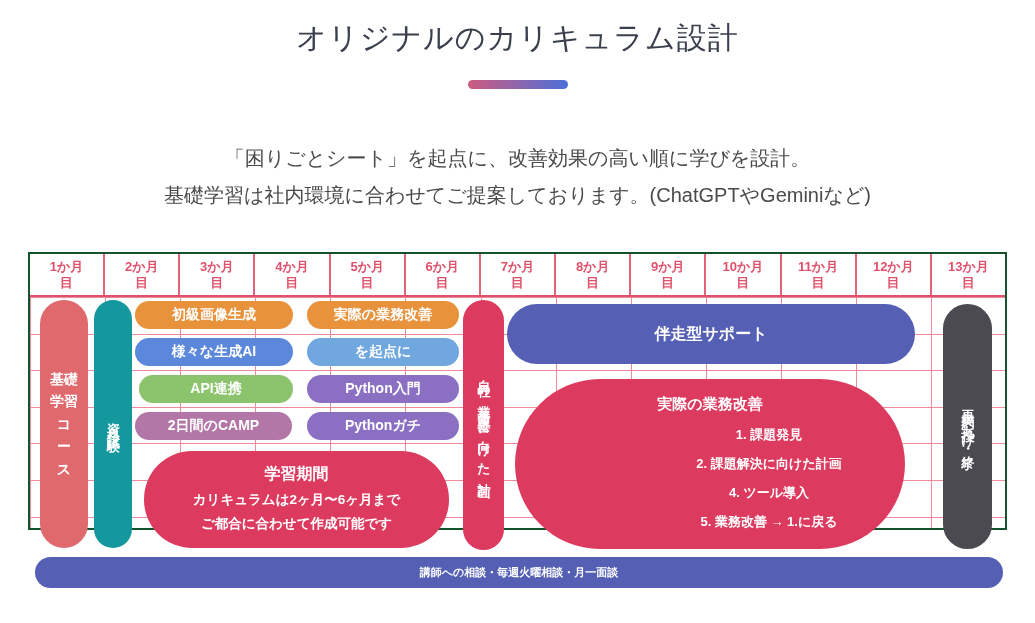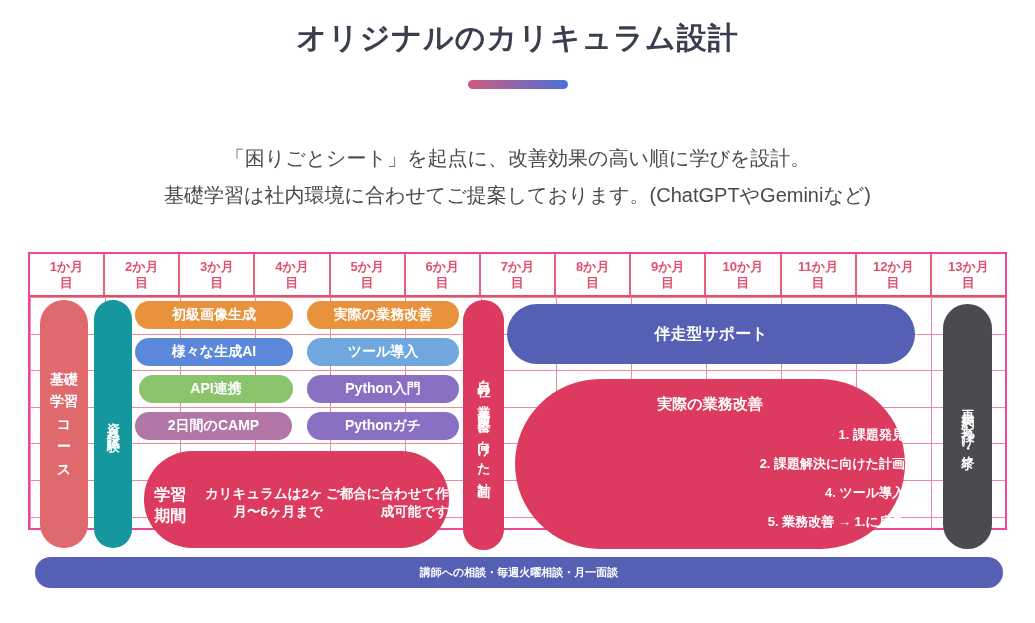--- a/index.html
+++ b/index.html
@@ -1,31 +1,31 @@
 <!DOCTYPE html>
 <html><head>
 <meta charset="utf-8">
 <style>
   html,body{margin:0;padding:0;background:#fff;}
   .page{position:relative;width:1035px;height:623px;background:#ffffff;overflow:hidden;
         font-family:"Liberation Sans","DejaVu Sans",sans-serif;}
 
   
   .title{position:absolute;top:18px;left:0;width:100%;margin:0;text-align:center;
-         font-size:30px;font-weight:700;color:#3a3f4d;letter-spacing:1px;}
+         font-size:30px;font-weight:400;color:#3a3f4d;letter-spacing:1px;}
   .title-underline{position:absolute;top:80px;left:50%;transform:translateX(-50%);
          width:100px;height:9px;border-radius:5px;
          background:linear-gradient(90deg,#cf5b80,#4b6fd8);}
   .subtitle{position:absolute;top:140px;left:0;width:100%;text-align:center;
          font-size:20px;color:#4a4a4a;line-height:37px;}
   .subtitle p{margin:0;}
 
   
   .chart{position:absolute;left:28px;top:252px;width:979px;height:278px;
-         border:2px solid #ec4899;box-sizing:border-box;background:#fff;}
+         border:2px solid #14532d;box-sizing:border-box;background:#fff;}
   .month-row{position:relative;z-index:1;height:43px;display:flex;
          border-bottom:2px solid #e0516b;box-sizing:border-box;background:#fff;}
   .month-cell{flex:1;display:flex;align-items:center;justify-content:center;
          border-right:2px solid #e4627a;}
   .month-cell:last-child{border-right:none;}
   .month-label{text-align:center;font-weight:bold;font-size:13px;line-height:1.2;color:#e0516b;}
 
   .chart-body{position:absolute;left:0;top:43px;right:0;bottom:0;z-index:0;
       background-image:
         repeating-linear-gradient(to right,#ef8a9c 0 1px,transparent 1px 75.1px),
@@ -45,31 +45,31 @@
   .p-r1a{left:105px;top:47px; width:158px;height:28px;}
   .p-r1b{left:277px;top:47px; width:152px;height:28px;}
   .p-r2a{left:105px;top:84px; width:158px;height:28px;}
   .p-r2b{left:277px;top:84px; width:152px;height:28px;}
   .p-r3a{left:109px;top:121px;width:154px;height:28px;}
   .p-r3b{left:277px;top:121px;width:152px;height:28px;}
   .p-r4a{left:105px;top:158px;width:157px;height:28px;}
   .p-r4b{left:277px;top:158px;width:152px;height:28px;}
 
   .p-period {left:114px;top:197px;width:305px;height:97px;border-radius:48px;
-             flex-direction:row;justify-content:flex-start;text-align:right;}
+             flex-direction:column;justify-content:flex-start;text-align:left;}
   .period-title{font-size:16px;font-weight:bold;padding-top:13px;}
   .period-line{font-size:13.5px;font-weight:bold;margin-top:6px;}
 
   .p-plan   {left:433px;top:46px;width:41px;height:250px;border-radius:21px;}
   .p-support{left:477px;top:50px;width:408px;height:60px;border-radius:30px;font-size:16px;}
   .p-kaizen {left:485px;top:125px;width:390px;height:170px;border-radius:85px;
              display:block;}
   .kaizen-title{text-align:center;font-size:15px;font-weight:bold;padding-top:16px;}
   .kaizen-steps{margin:12px 0 0 118px;}
-  .kaizen-step{font-size:13px;font-weight:bold;margin-bottom:11px;text-align:right;}
+  .kaizen-step{font-size:13px;font-weight:bold;margin-bottom:11px;text-align:center;}
 
   .p-renewal{left:913px;top:50px;width:49px;height:245px;border-radius:25px;}
   .p-consult{left:5px;top:303px;width:968px;height:31px;border-radius:16px;font-size:11px;}
 </style>
 </head>
 <body>
 
 <div class="page">
 
   <h1 class="title">オリジナルのカリキュラム設計</h1>
@@ -135,21 +135,21 @@
     <div class="pill hpill p-r1a" style="background-color: rgb(232, 146, 60);">
       <span>初級画像生成</span>
     </div>
     <div class="pill hpill p-r1b" style="background-color: rgb(232, 146, 60);">
       <span>実際の業務改善</span>
     </div>
     <div class="pill hpill p-r2a" style="background-color: rgb(92, 136, 219);">
       <span>様々な生成AI</span>
     </div>
     <div class="pill hpill p-r2b" style="background-color: rgb(111, 167, 222);">
-      <span>ツール導入</span>
+      <span>を起点に</span>
     </div>
     <div class="pill hpill p-r3a" style="background-color: rgb(140, 196, 109);">
       <span>API連携</span>
     </div>
     <div class="pill hpill p-r3b" style="background-color: rgb(138, 111, 195);">
       <span>Python入門</span>
     </div>
     <div class="pill hpill p-r4a" style="background-color: rgb(179, 119, 167);">
       <span>2日間のCAMP</span>
     </div>

